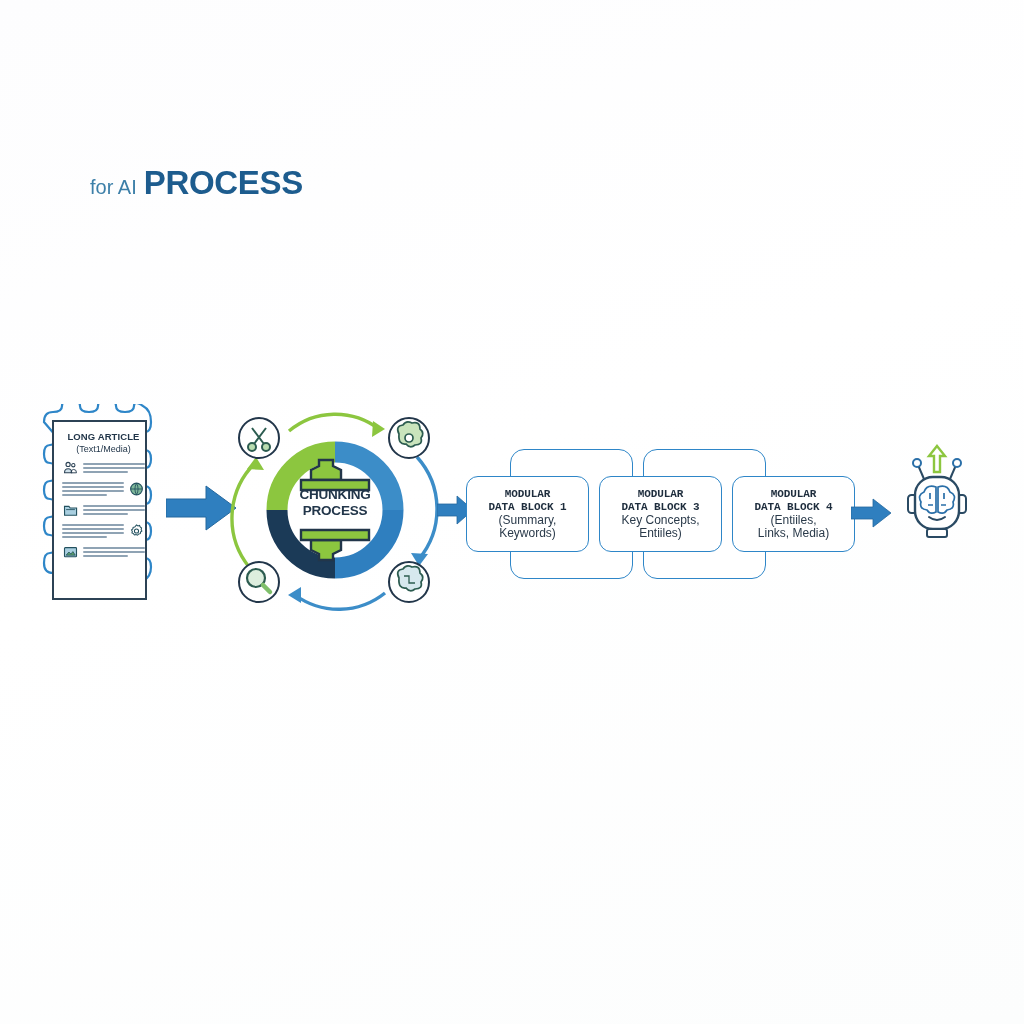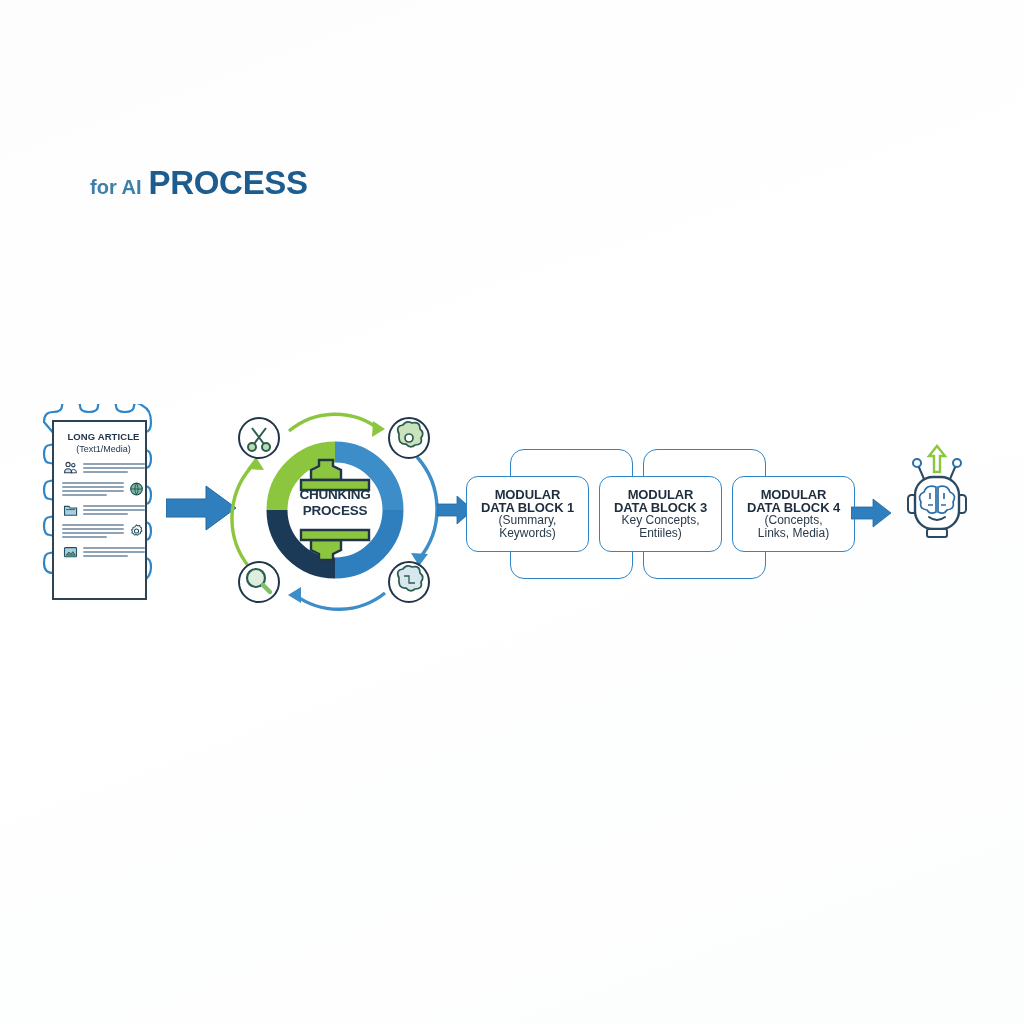--- a/index.html
+++ b/index.html
@@ -29,21 +29,21 @@
     font-weight: bold;
     letter-spacing: -0.3px;
     color: #1d5c8e;
     white-space: nowrap;
     display: flex;
     align-items: baseline;
   }
   .title .seg { color: #1d5c8e; }
   .title .small {
     font-size: 20px;
-    font-weight: bold;
+    font-weight: normal;
     color: #3c7fa8;
     padding: 0 7px 0 4px;
     letter-spacing: 0;
   }
 
   
   .doc-wrap {
     position: absolute;
     left: 36px;
     top: 404px;
@@ -144,25 +144,26 @@
     border-radius: 12px;
     background: #ffffff;
     box-sizing: border-box;
     display: flex;
     flex-direction: column;
     align-items: center;
     justify-content: center;
     text-align: center;
   }
   .block .bt {
-    font-size: 13px;
+    font-size: 11px;
     font-weight: bold;
     color: #1e2d3d;
     line-height: 13px;
     letter-spacing: -0.1px;
+    font-family: Liberation Mono, monospace;
   }
   .block .bs {
     font-size: 12px;
     color: #2a3a4a;
     line-height: 13px;
     margin-top: 0;
   }
   .blk1 { left: 0px; }
   .blk2 { left: 133px; }
   .blk3 { left: 266px; }
@@ -367,21 +368,21 @@
     <div class="block blk2">
       <div class="bt">MODULAR</div>
       <div class="bt">DATA BLOCK 3</div>
       <div class="bs">Key Concepts,</div>
       <div class="bs">Entiiles)</div>
     </div>
 
     <div class="block blk3">
       <div class="bt">MODULAR</div>
       <div class="bt">DATA BLOCK 4</div>
-      <div class="bs">(Concepts,</div>
+      <div class="bs">(Entiiles,</div>
       <div class="bs">Links, Media)</div>
     </div>
   </div>
 
   <svg class="arrow arrow-3" viewBox="0 0 40 32">
     <path d="M0,10 h22 v-8 l18,14 l-18,14 v-8 h-22 Z" fill="#2f7fbf" stroke="#24689e" stroke-width="0.8"></path>
   </svg>
 
   <div class="agent">
     <svg viewBox="0 0 94 110" width="94" height="110">

